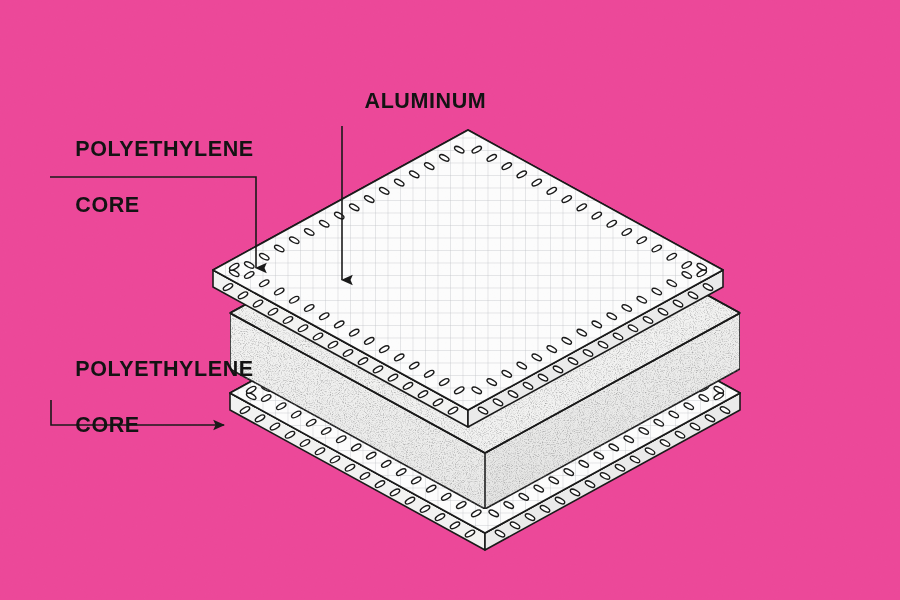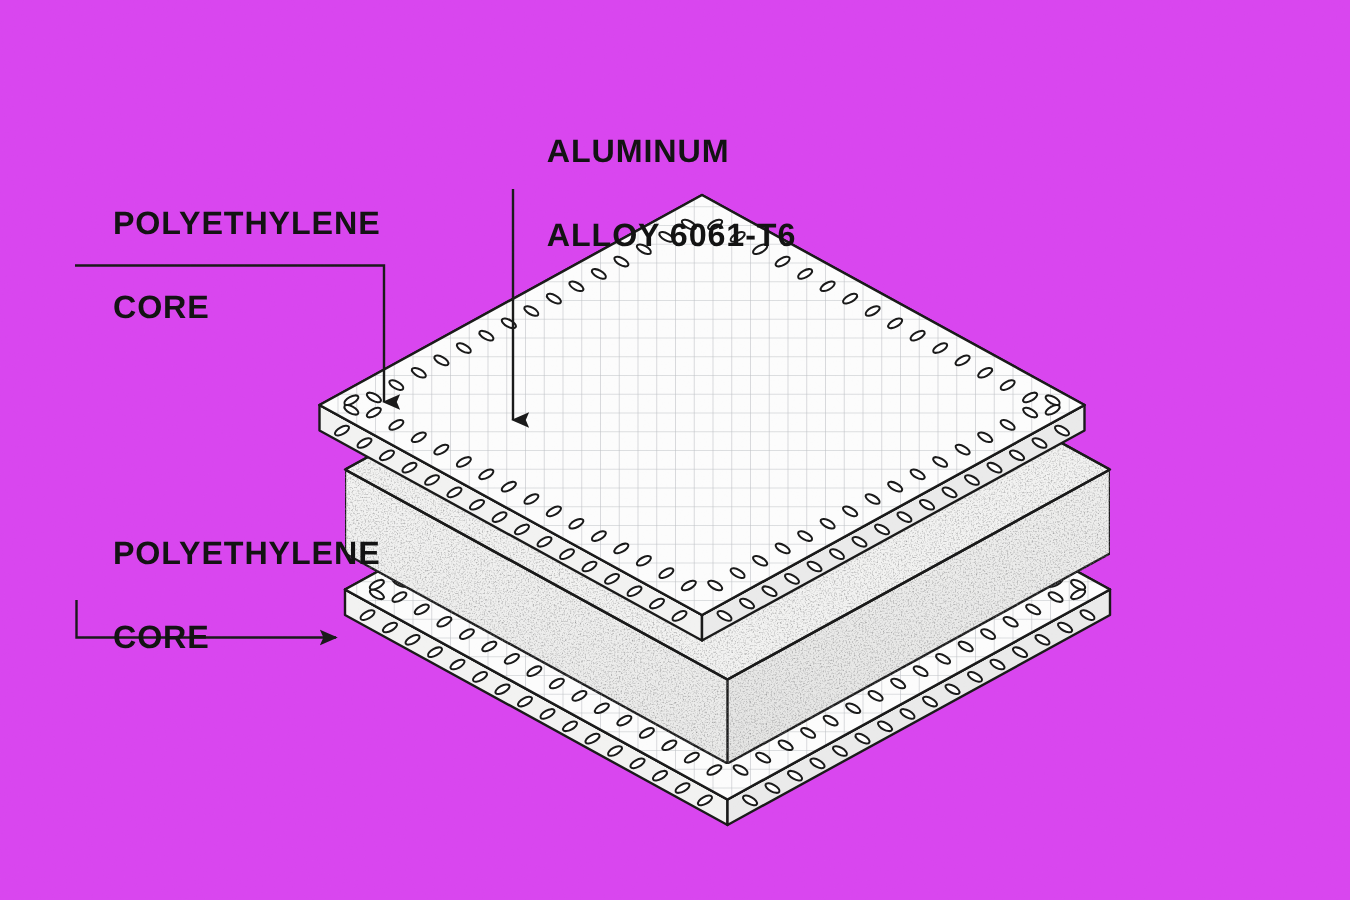--- a/index.html
+++ b/index.html
@@ -12,21 +12,21 @@
     width: 900px;
     height: 600px;
     overflow: hidden;
     font-family: "Liberation Sans", sans-serif;
     position: relative;
   }
   #stage {
     position: relative;
     width: 900px;
     height: 600px;
-    background: #d946ef;
+    background: #ec4899;
   }
   #paper-noise {
     position: absolute;
     inset: 0;
     pointer-events: none;
     opacity: 0.55;
   }
   #diagram {
     position: absolute;
     inset: 0;
@@ -735,21 +735,20 @@
         <polyline points="51,400 51,425 224,425" fill="none" stroke="#1a1a1a" stroke-width="1.6" marker-end="url(#arrowHead)"></polyline>
       </g>
   </svg>
 
   <svg id="paper-noise" viewBox="0 0 900 600" width="900" height="600">
     <rect width="900" height="600" filter="url(#paperGrain)"></rect>
   </svg>
 
   <div class="label" id="label-aluminum">
     <span>ALUMINUM</span><br>
-    <span>ALLOY 6061-T6</span>
   </div>
 
   <div class="label" id="label-core-top">
     <span>POLYETHYLENE</span><br>
     <span>CORE</span>
   </div>
 
   <div class="label" id="label-core-bottom">
     <span>POLYETHYLENE</span><br>
     <span>CORE</span>

